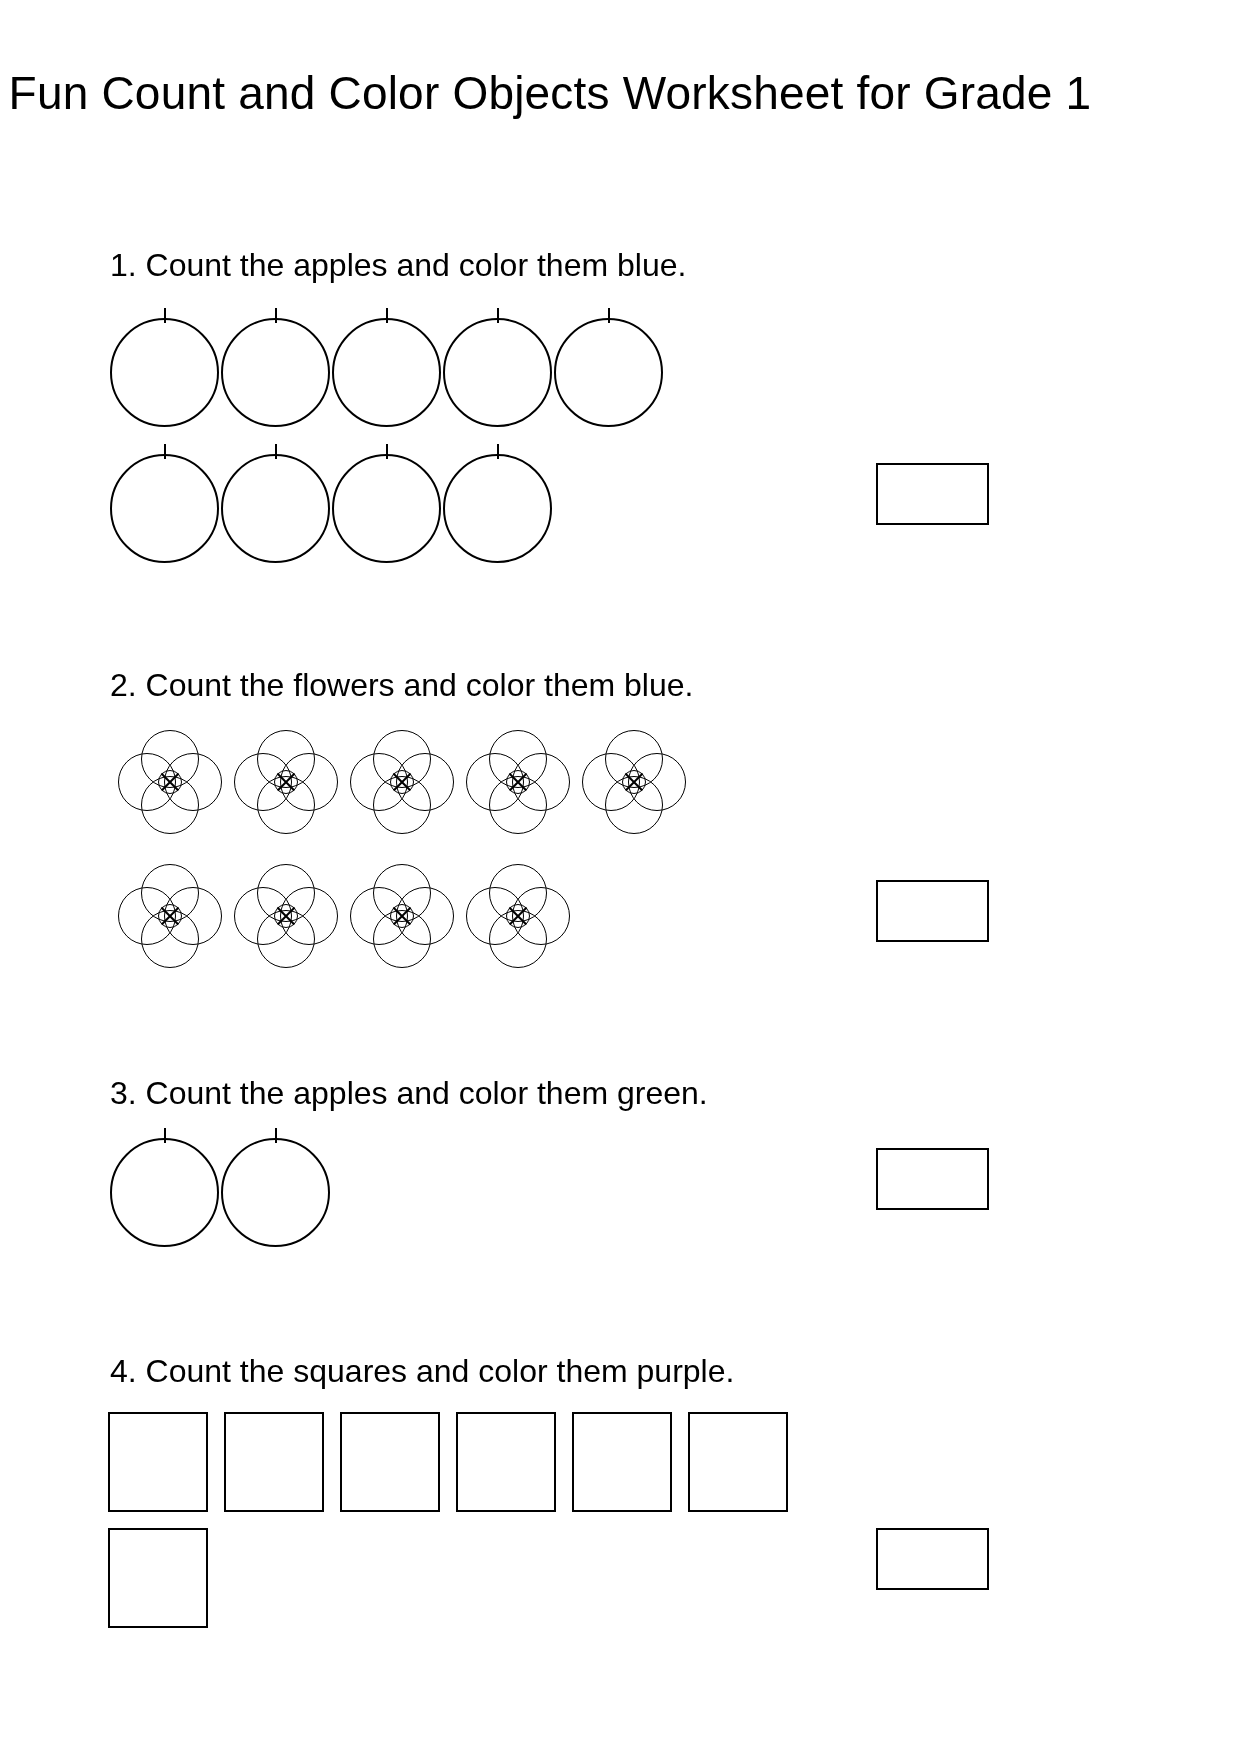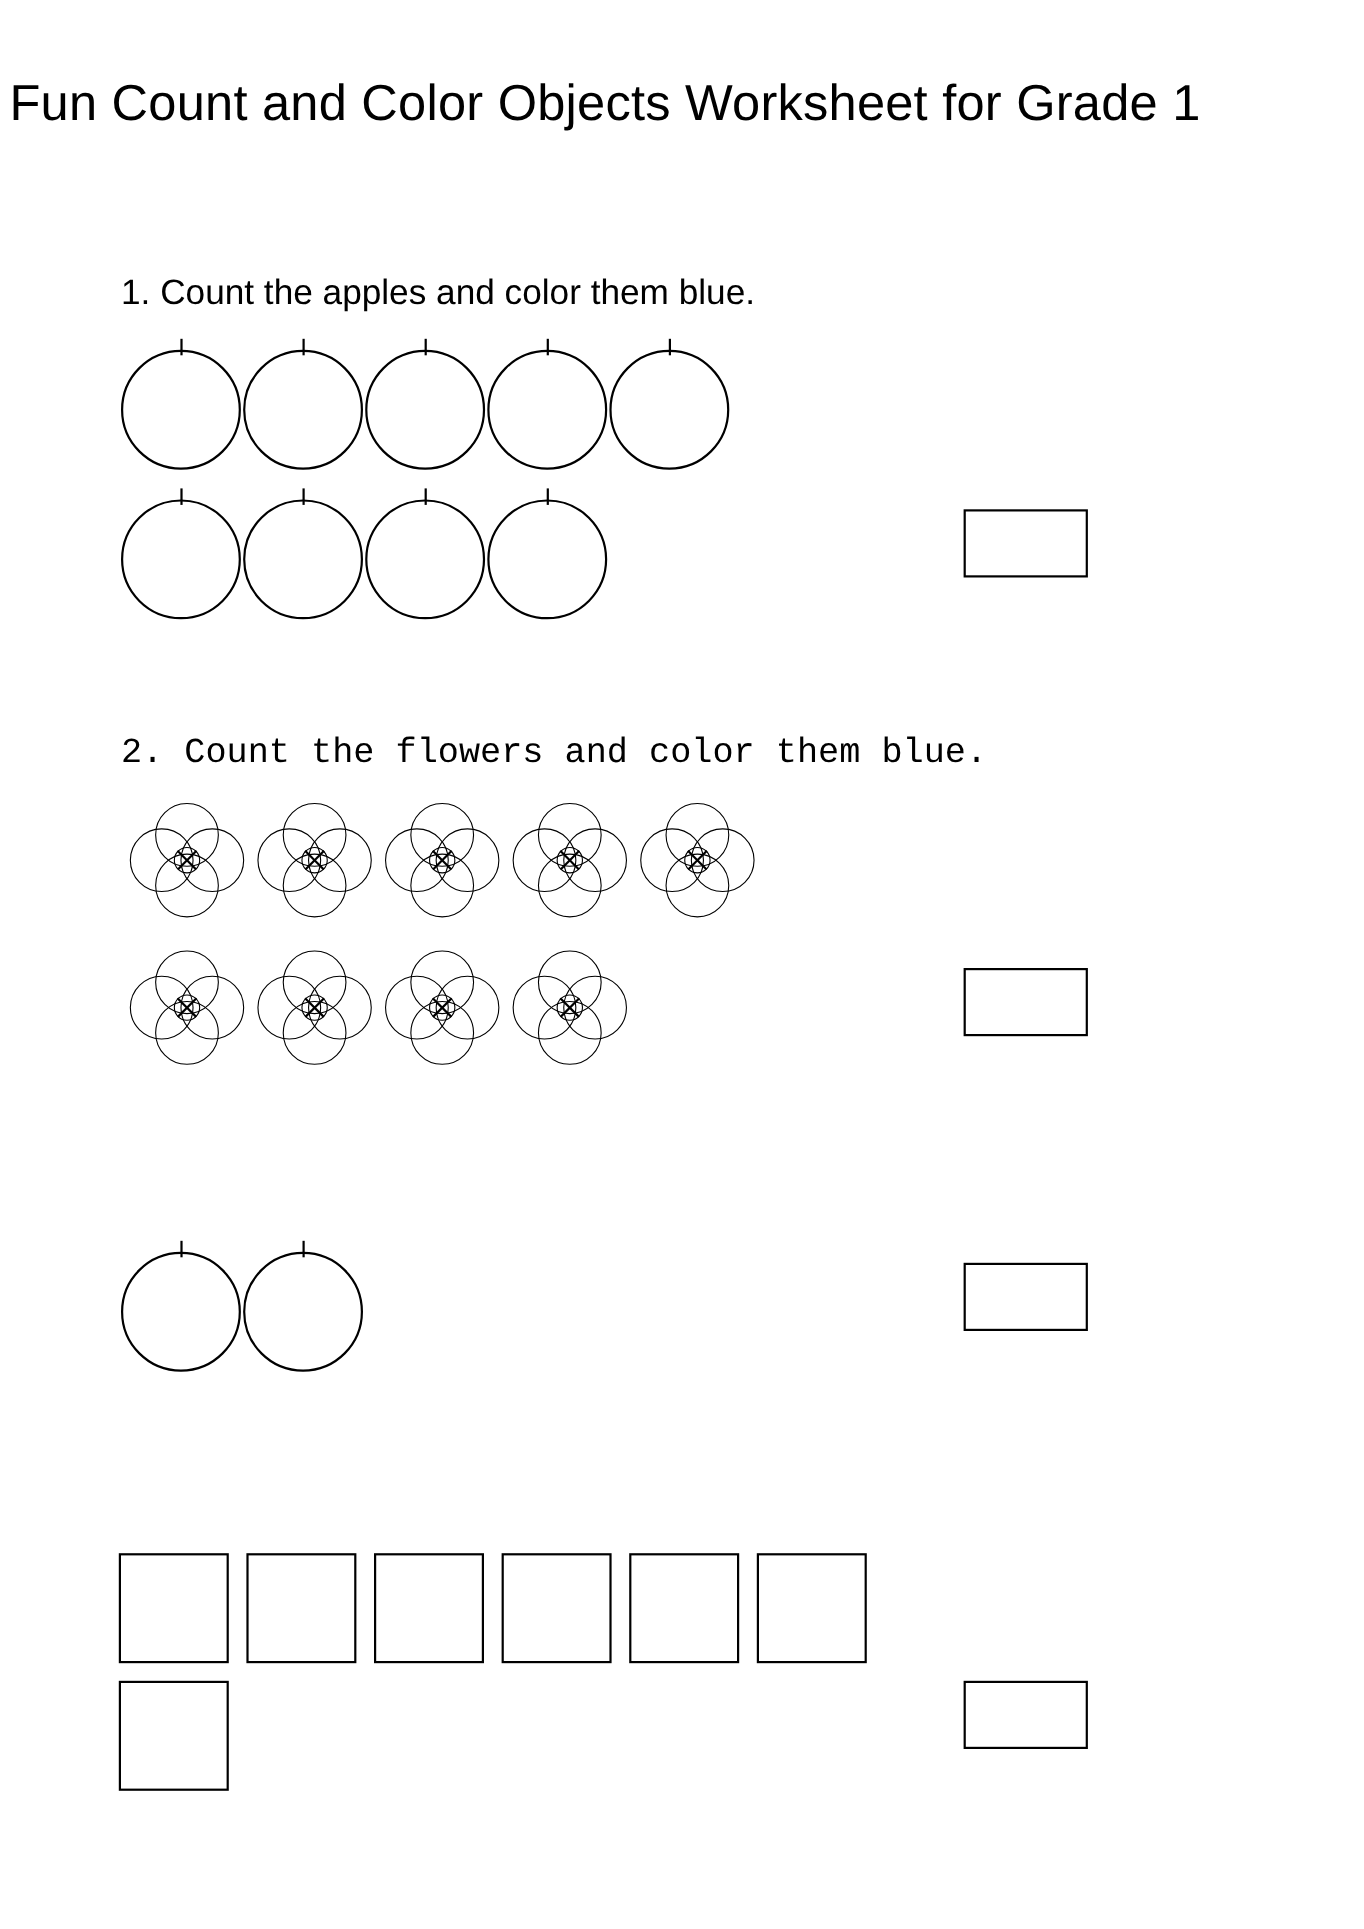--- a/index.html
+++ b/index.html
@@ -172,21 +172,21 @@
         <span class="body"></span>
       </div>
     <div class="apple">
         <span class="stem"></span>
         <span class="body"></span>
       </div>
   </div>
 
   <div class="answer-box" style="top:463px; left:876px;"></div>
 
-  <div class="question" style="top:668px; left:110px;font-family:Liberation Mono, monospace;">2. Count the flowers and color them blue.</div>
+  <div class="question" style="top:668px; left:110px;">2. Count the flowers and color them blue.</div>
 
   <div class="row" style="top:730px; left:118px; gap:12px;">
     <div class="flower">
         <span class="petal p-top"></span>
         <span class="petal p-bottom"></span>
         <span class="petal p-left"></span>
         <span class="petal p-right"></span>
         <span class="core"></span>
         <span class="cross-a"></span>
         <span class="cross-b"></span>
@@ -263,34 +263,36 @@
         <span class="petal p-left"></span>
         <span class="petal p-right"></span>
         <span class="core"></span>
         <span class="cross-a"></span>
         <span class="cross-b"></span>
       </div>
   </div>
 
   <div class="answer-box" style="top:880px; left:876px;"></div>
 
+  <div class="question" style="top:1076px; left:110px;">3. Count the apples and color them green.</div>
 
   <div class="row" style="top:1128px; left:110px;">
     <div class="apple">
         <span class="stem"></span>
         <span class="body"></span>
       </div>
     <div class="apple">
         <span class="stem"></span>
         <span class="body"></span>
       </div>
   </div>
 
   <div class="answer-box" style="top:1148px; left:876px;"></div>
 
+  <div class="question" style="top:1354px; left:110px;">4. Count the squares and color them purple.</div>
 
   <div class="row" style="top:1412px; left:108px;">
     <div class="square-shape"></div>
     <div class="square-shape"></div>
     <div class="square-shape"></div>
     <div class="square-shape"></div>
     <div class="square-shape"></div>
     <div class="square-shape"></div>
   </div>
 

